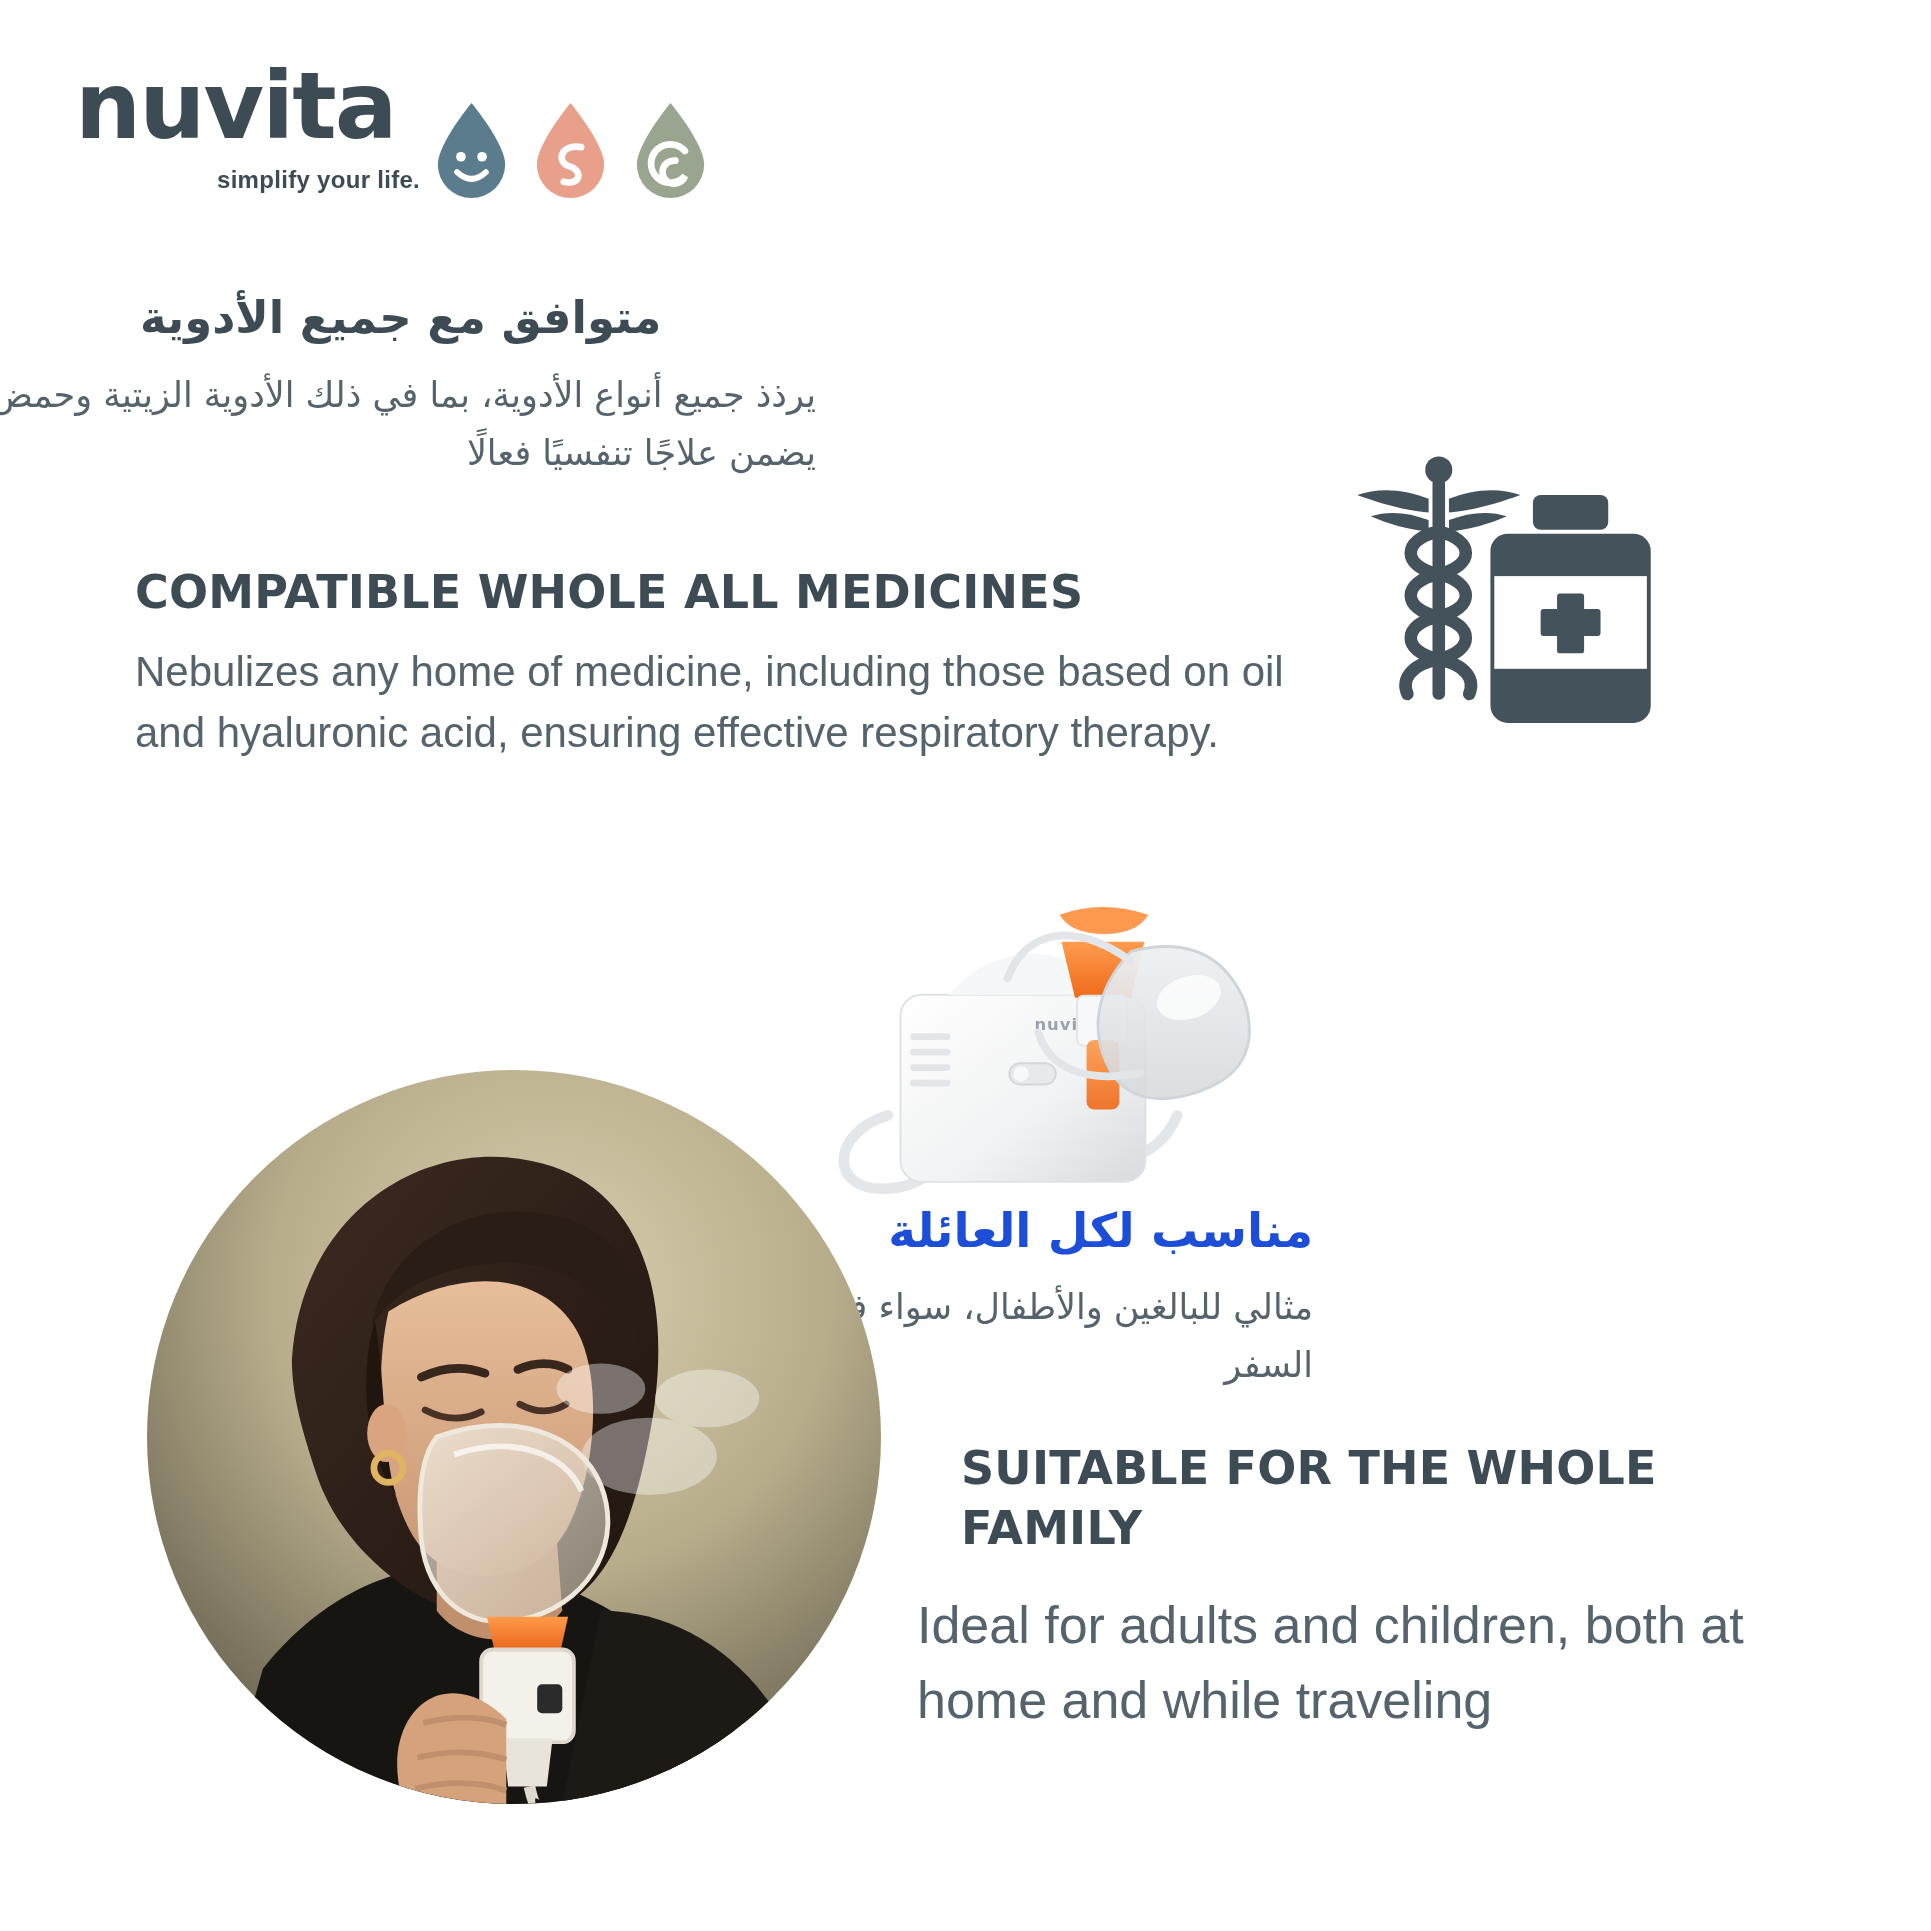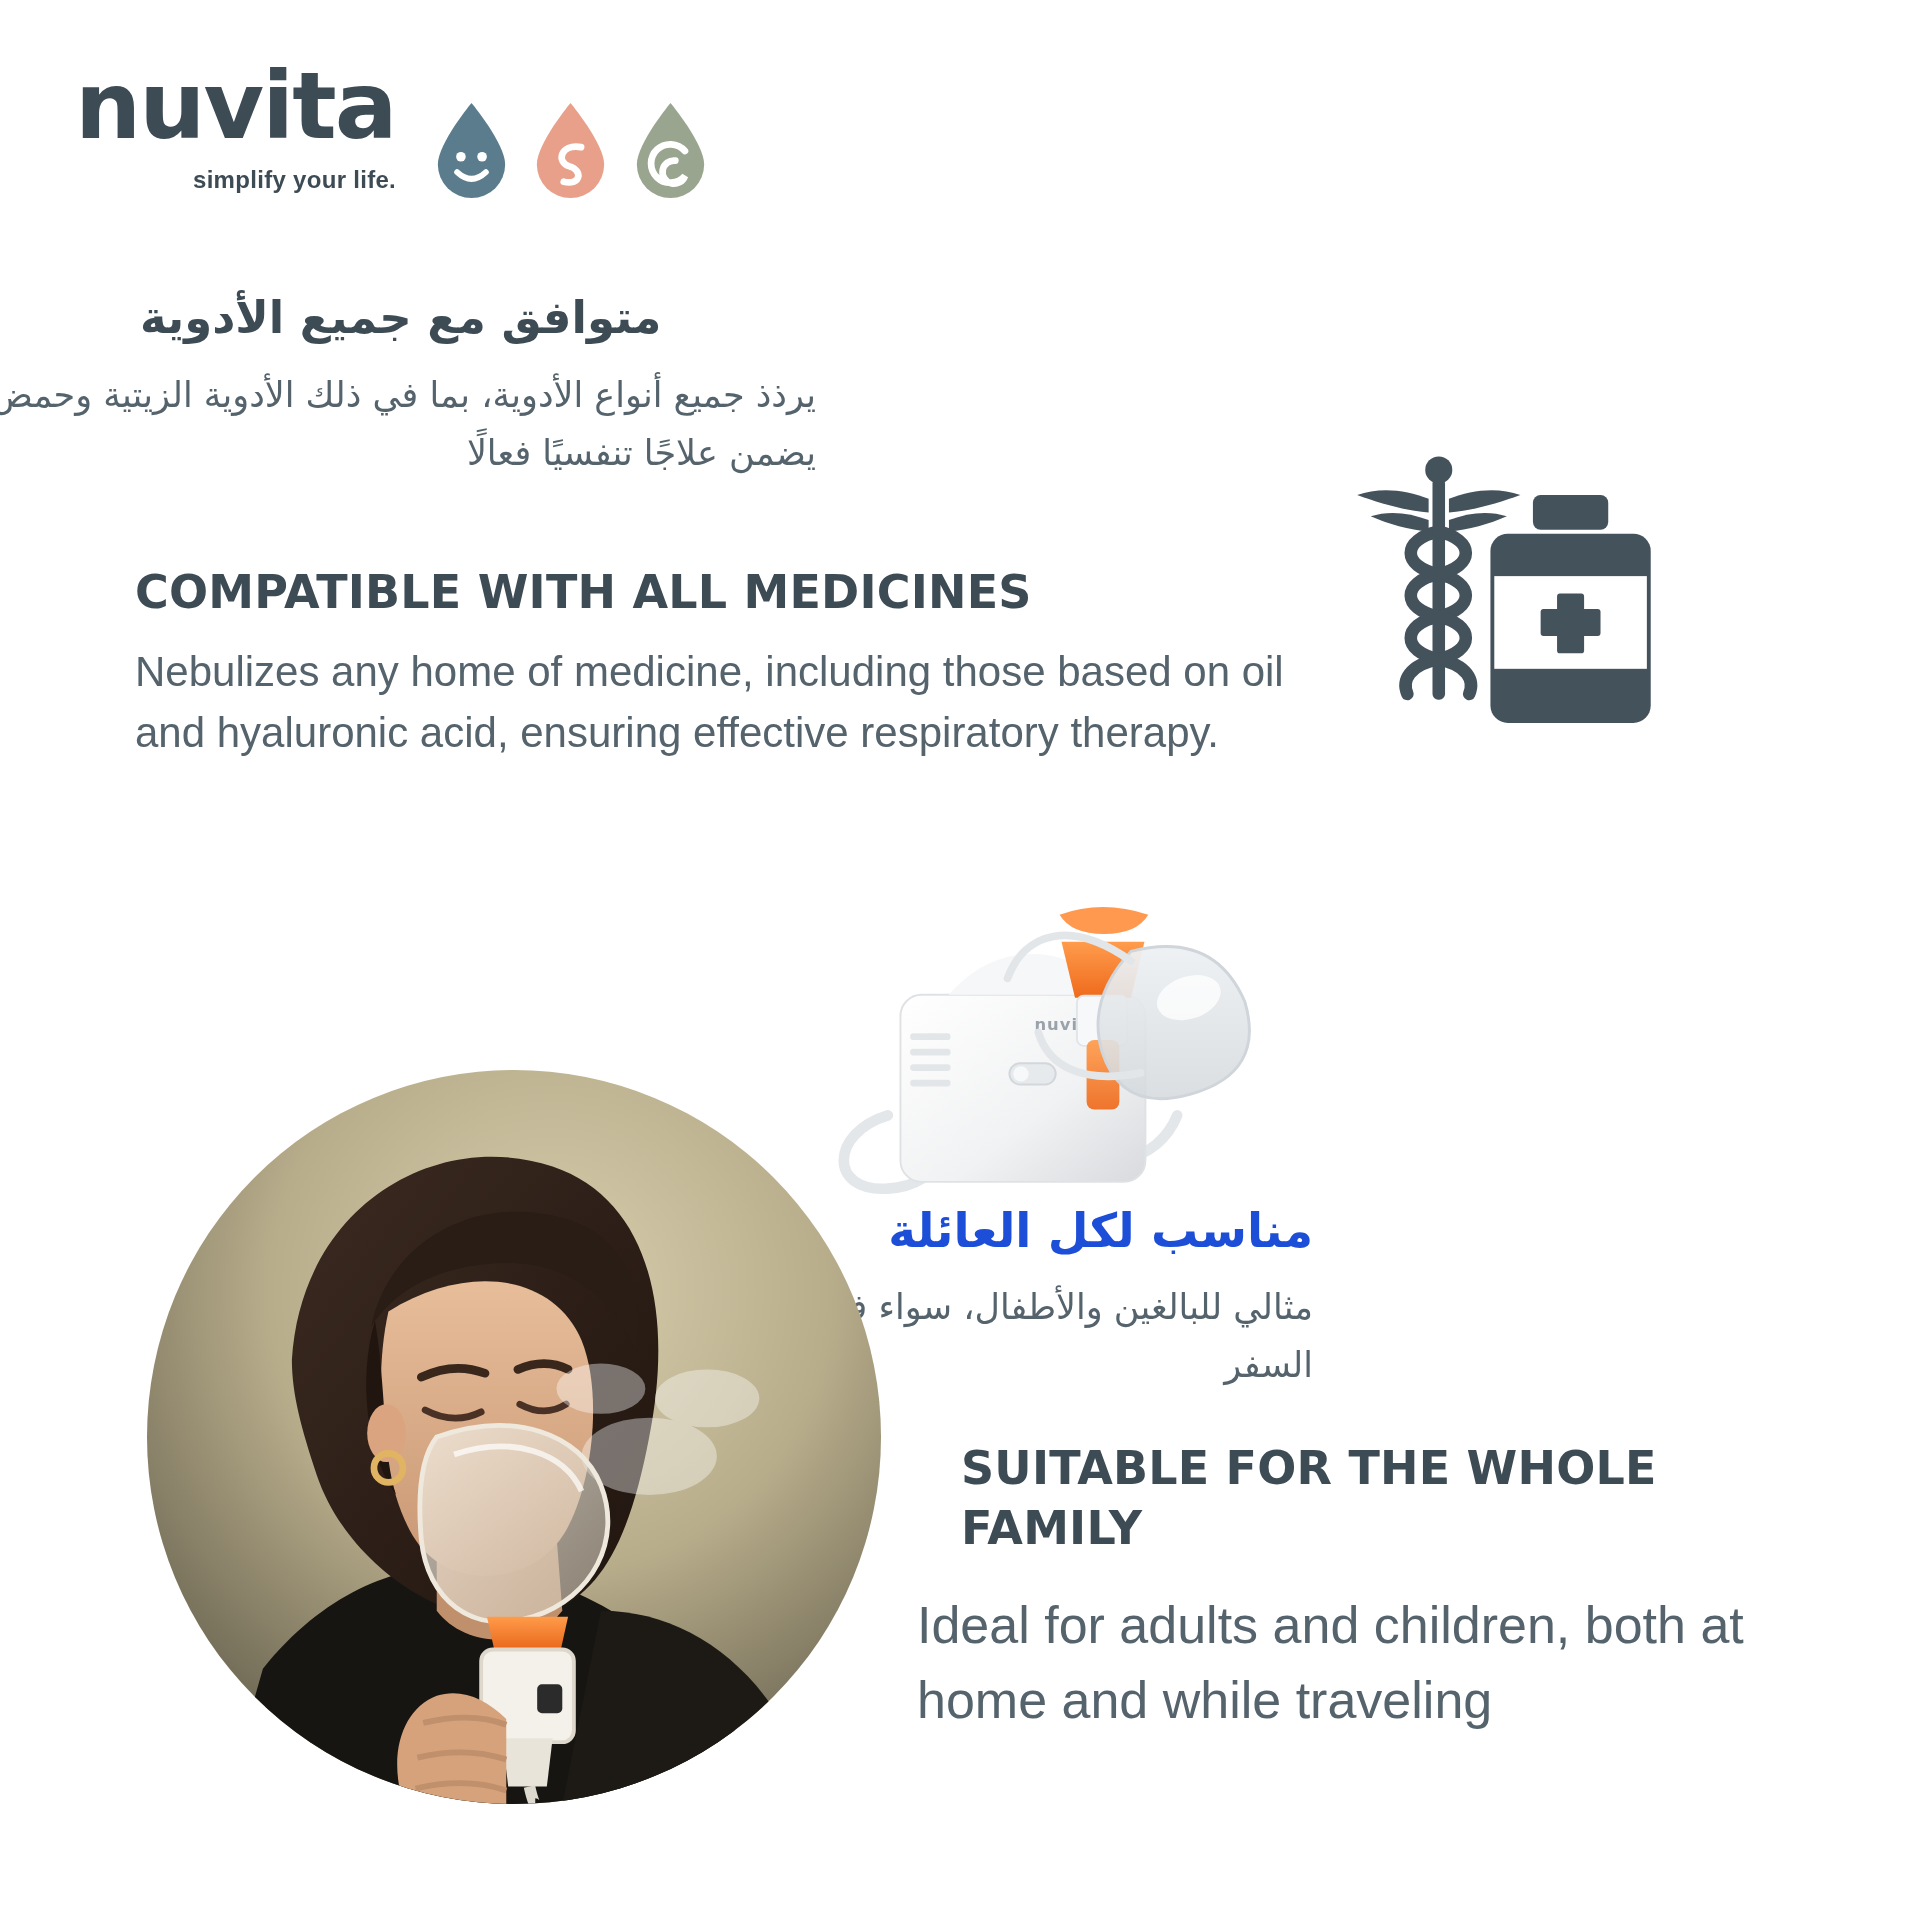--- a/index.html
+++ b/index.html
@@ -32,21 +32,21 @@
     top: 0;
     font-family: "DejaVu Sans", sans-serif;
     font-size: 93px;
     font-weight: 700;
     letter-spacing: -1.9px;
     color: #3d4b55;
     line-height: 1;
   }
   .logo-tagline {
     position: absolute;
-    left: 118px;
+    left: 142px;
     top: 106px;
     font-family: "Liberation Sans", sans-serif;
     font-size: 24px;
     font-weight: 700;
     color: #3d4b55;
     letter-spacing: 0.3px;
   }
   .droplets {
     position: absolute;
     left: 357px;
@@ -225,21 +225,21 @@
       <svg viewBox="0 0 82 104" xmlns="http://www.w3.org/2000/svg">
         <path d="M41 2 C41 2 76 44 76 66 A35 35 0 0 1 6 66 C6 44 41 2 41 2 Z" fill="#9aa58f"></path>
         <path d="M56 52 A20 20 0 1 0 56 78 A12 12 0 1 1 46 62" stroke="#ffffff" stroke-width="7" fill="none" stroke-linecap="round"></path>
       </svg>
     </div>
   </div>
 </div>
 
 <div class="sec1-ar-title">متوافق مع جميع الأدوية</div>
 <div class="sec1-ar-body">يرذذ جميع أنواع الأدوية، بما في ذلك الأدوية الزيتية وحمض الهيالورونيك، مما يضمن علاجًا تنفسيًا فعالًا</div>
-<div class="sec1-en-title">COMPATIBLE WITH ALL MEDICINES</div>
+<div class="sec1-en-title">COMPATIBLE WHOLE ALL MEDICINES</div>
 <div class="sec1-en-body">Nebulizes any home of medicine, including those based on oil and hyaluronic acid, ensuring effective respiratory therapy.</div>
 
 <div class="medicine-icon">
   <svg viewBox="0 0 390 320" xmlns="http://www.w3.org/2000/svg">
     <g fill="#44525c">
 
       <rect x="108" y="40" width="13" height="230" rx="6"></rect>
       <circle cx="114.5" cy="32" r="14"></circle>
 
       <path d="M104 62 C80 52 52 50 30 58 C52 66 78 74 104 76 Z"></path>

